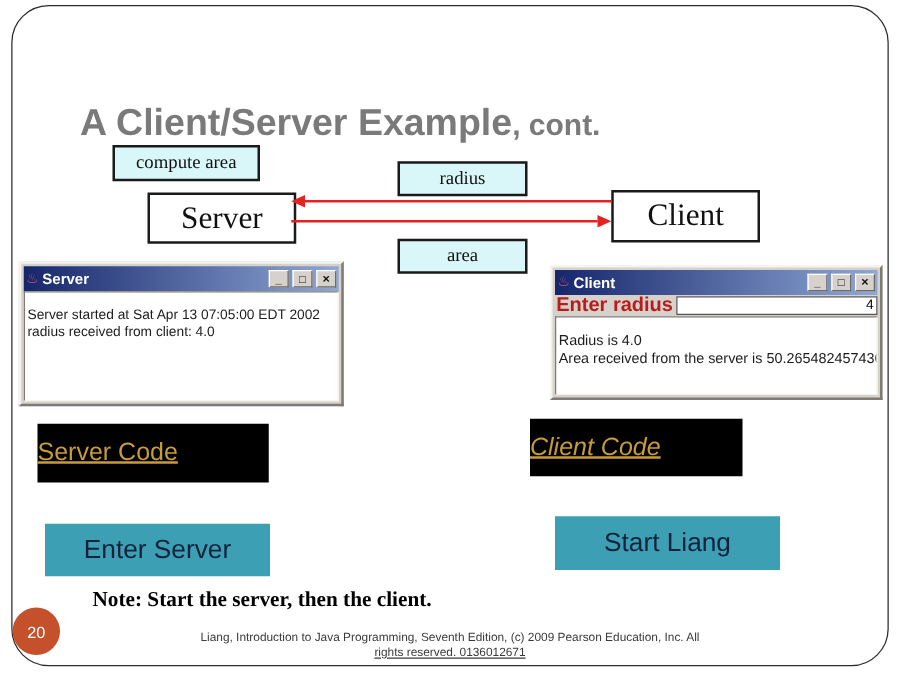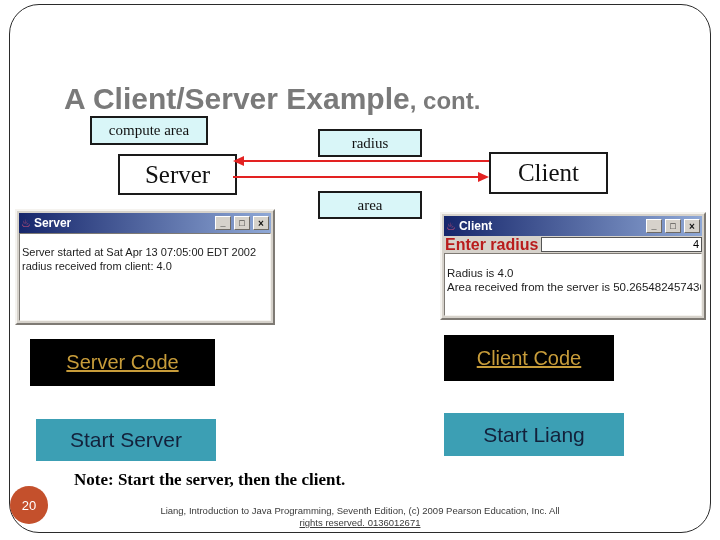--- a/index.html
+++ b/index.html
@@ -51,24 +51,24 @@
     font-size:11px;color:#1c1c1c;line-height:13.5px;padding:12px 2px;box-sizing:border-box;overflow:hidden;}
   .win-server .win-content{height:88px;}
   .win-client .win-content{height:63px;font-size:11.5px;line-height:14px;}
   .console-line{display:block;white-space:nowrap;}
   .enter-row{height:17px;display:flex;align-items:center;}
   .enter-label{font-size:16px;font-weight:bold;color:#b91c1c;padding:0 3px 0 1px;white-space:nowrap;}
   .radius-field{flex:1;height:15px;background:#fff;border:1px solid #555;box-sizing:border-box;
     font-size:11px;text-align:right;padding:0 2px;line-height:13px;}
 
   
-  .code-link{background:#000;display:flex;align-items:center;justify-content:center;}
+  .code-link{background:#000;display:flex;align-items:center;justify-content:flex-start;}
   .code-link a{color:var(--link-gold);font-size:20px;text-decoration:underline;cursor:pointer;}
   .link-server{left:30px;top:339px;width:185px;height:47px;}
-  .link-client{left:444px;top:335px;width:170px;height:46px;}
+  .link-client{left:424px;top:335px;width:170px;height:46px;font-style:italic;}
   .start-btn{background:var(--button-teal);display:flex;align-items:center;justify-content:center;
     color:#13213b;font-size:21px;cursor:pointer;border:none;}
   .btn-server{left:36px;top:419px;width:180px;height:42px;}
   .btn-client{left:444px;top:413px;width:180px;height:43px;}
 
   
   .note{left:74px;top:470px;font-family:"Liberation Serif",serif;font-weight:bold;font-size:17px;color:#000;white-space:nowrap;}
   .footer{left:100px;top:505px;width:520px;text-align:center;font-size:9.5px;line-height:12px;color:#3a3a3a;}
   .footer .u{text-decoration:underline;}
   .page-circle{left:10px;top:486px;width:38px;height:38px;border-radius:50%;background:var(--page-circle);
@@ -126,21 +126,21 @@
     </div>
   </div>
 
   <div class="abs code-link link-server">
     <a>Server Code</a>
   </div>
   <div class="abs code-link link-client">
     <a>Client Code</a>
   </div>
 
-  <button class="abs start-btn btn-server">Start Server</button>
+  <button class="abs start-btn btn-server">Enter Server</button>
   <button class="abs start-btn btn-client">Start Liang</button>
 
   <div class="abs note">Note: Start the server, then the client.</div>
   <div class="abs footer">
     <span>Liang, Introduction to Java Programming, Seventh Edition, (c) 2009 Pearson Education, Inc. All</span><br>
     <span class="u">rights reserved. 0136012671</span>
   </div>
   <div class="abs page-circle">
     <span>20</span>
   </div>

